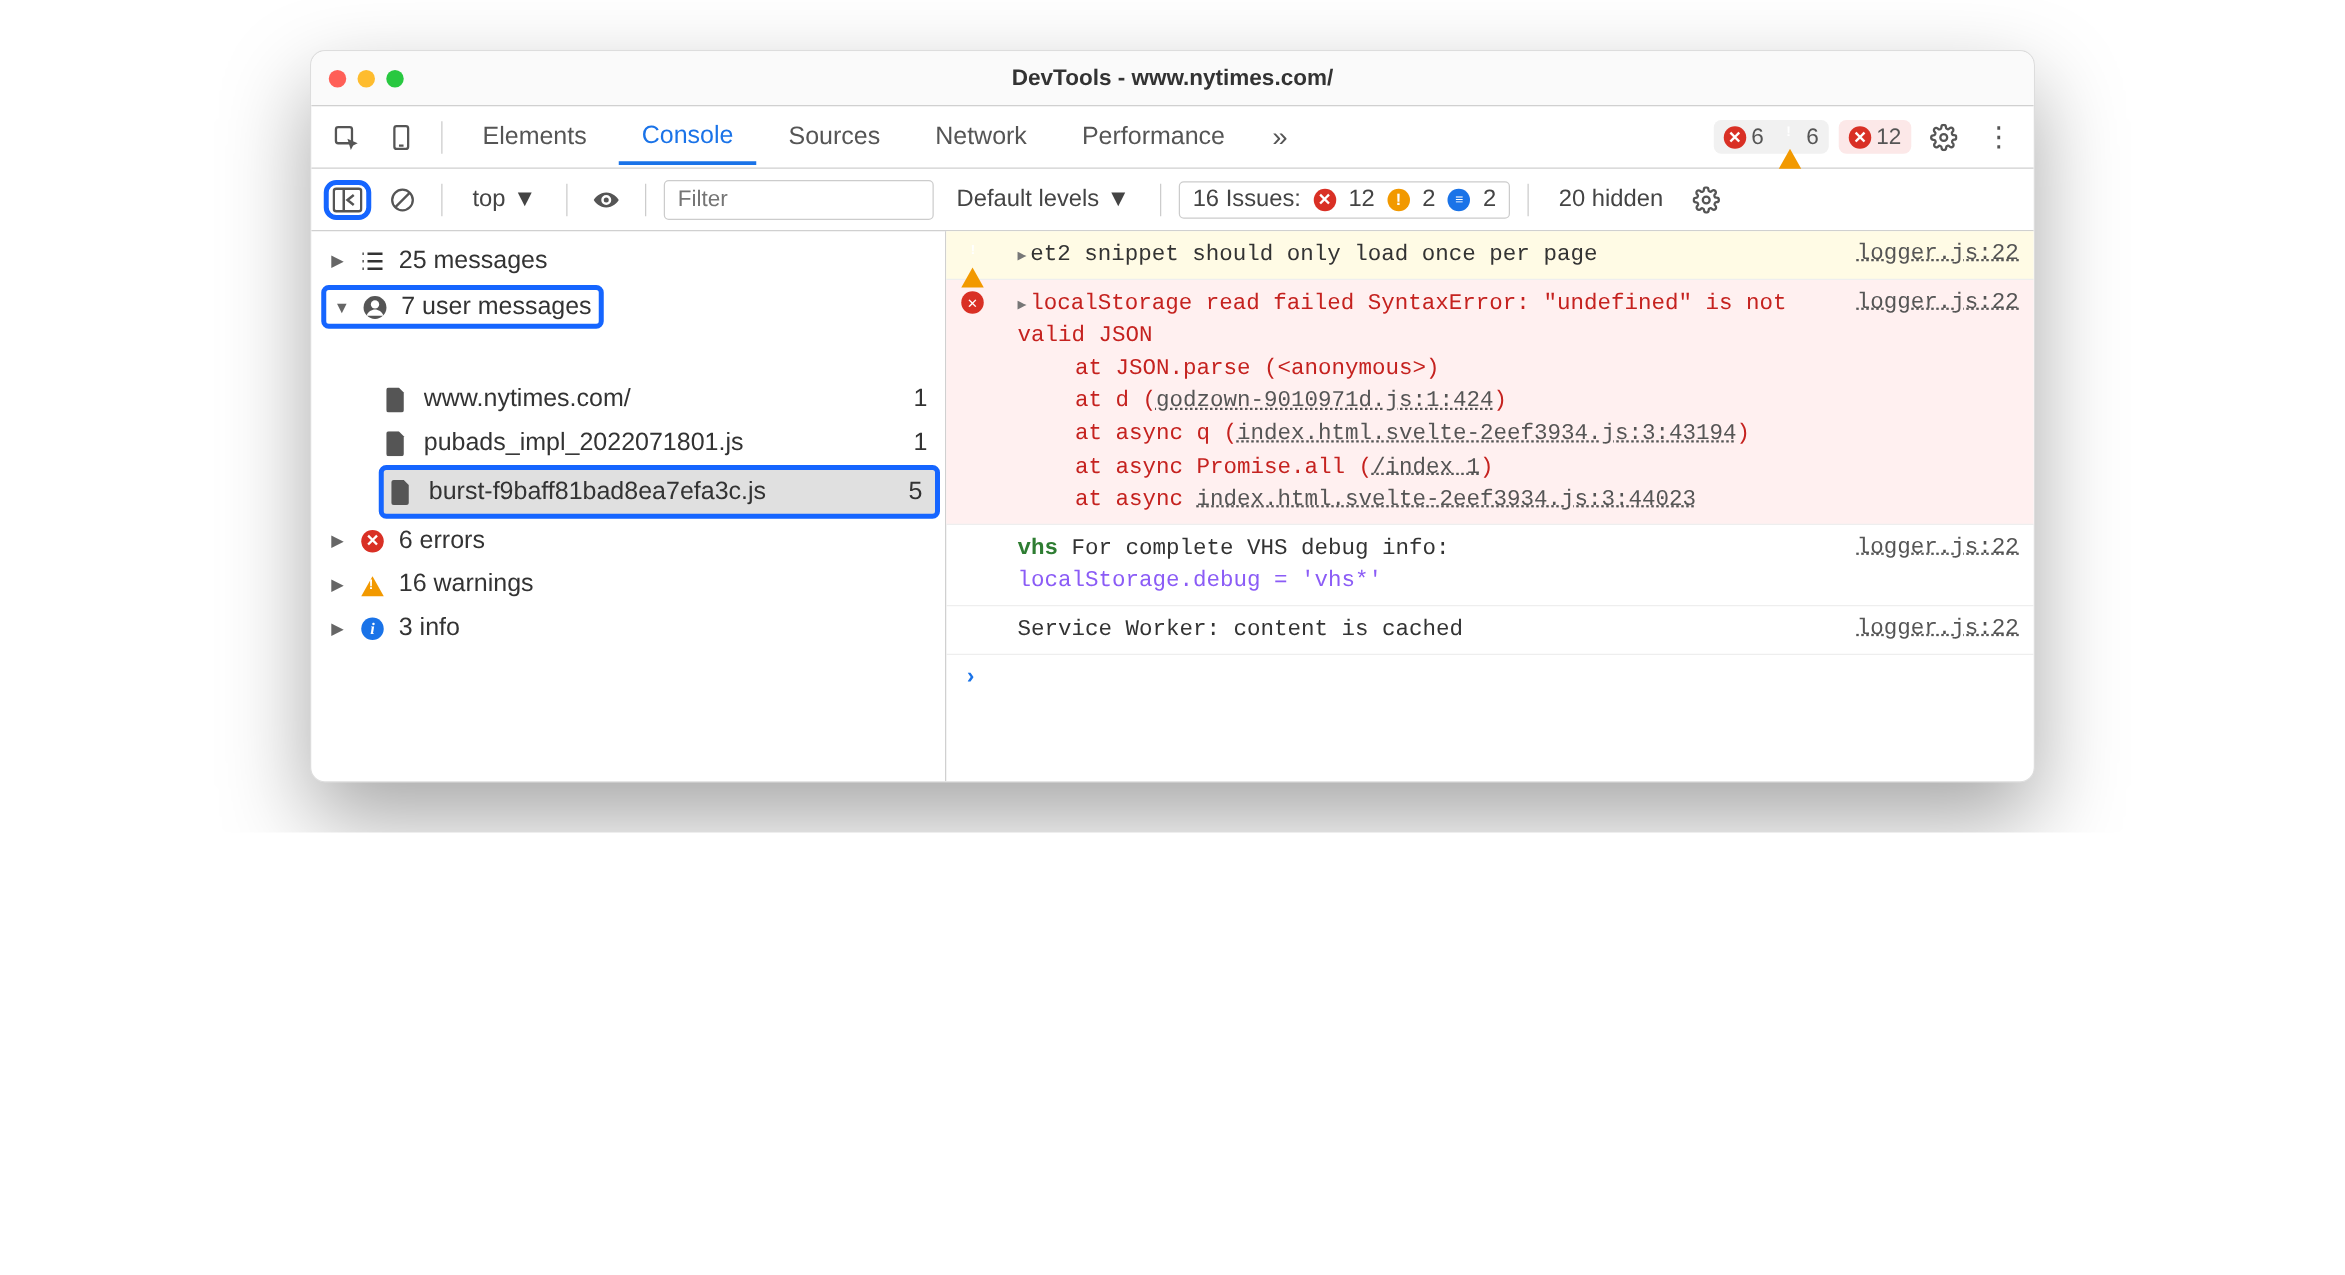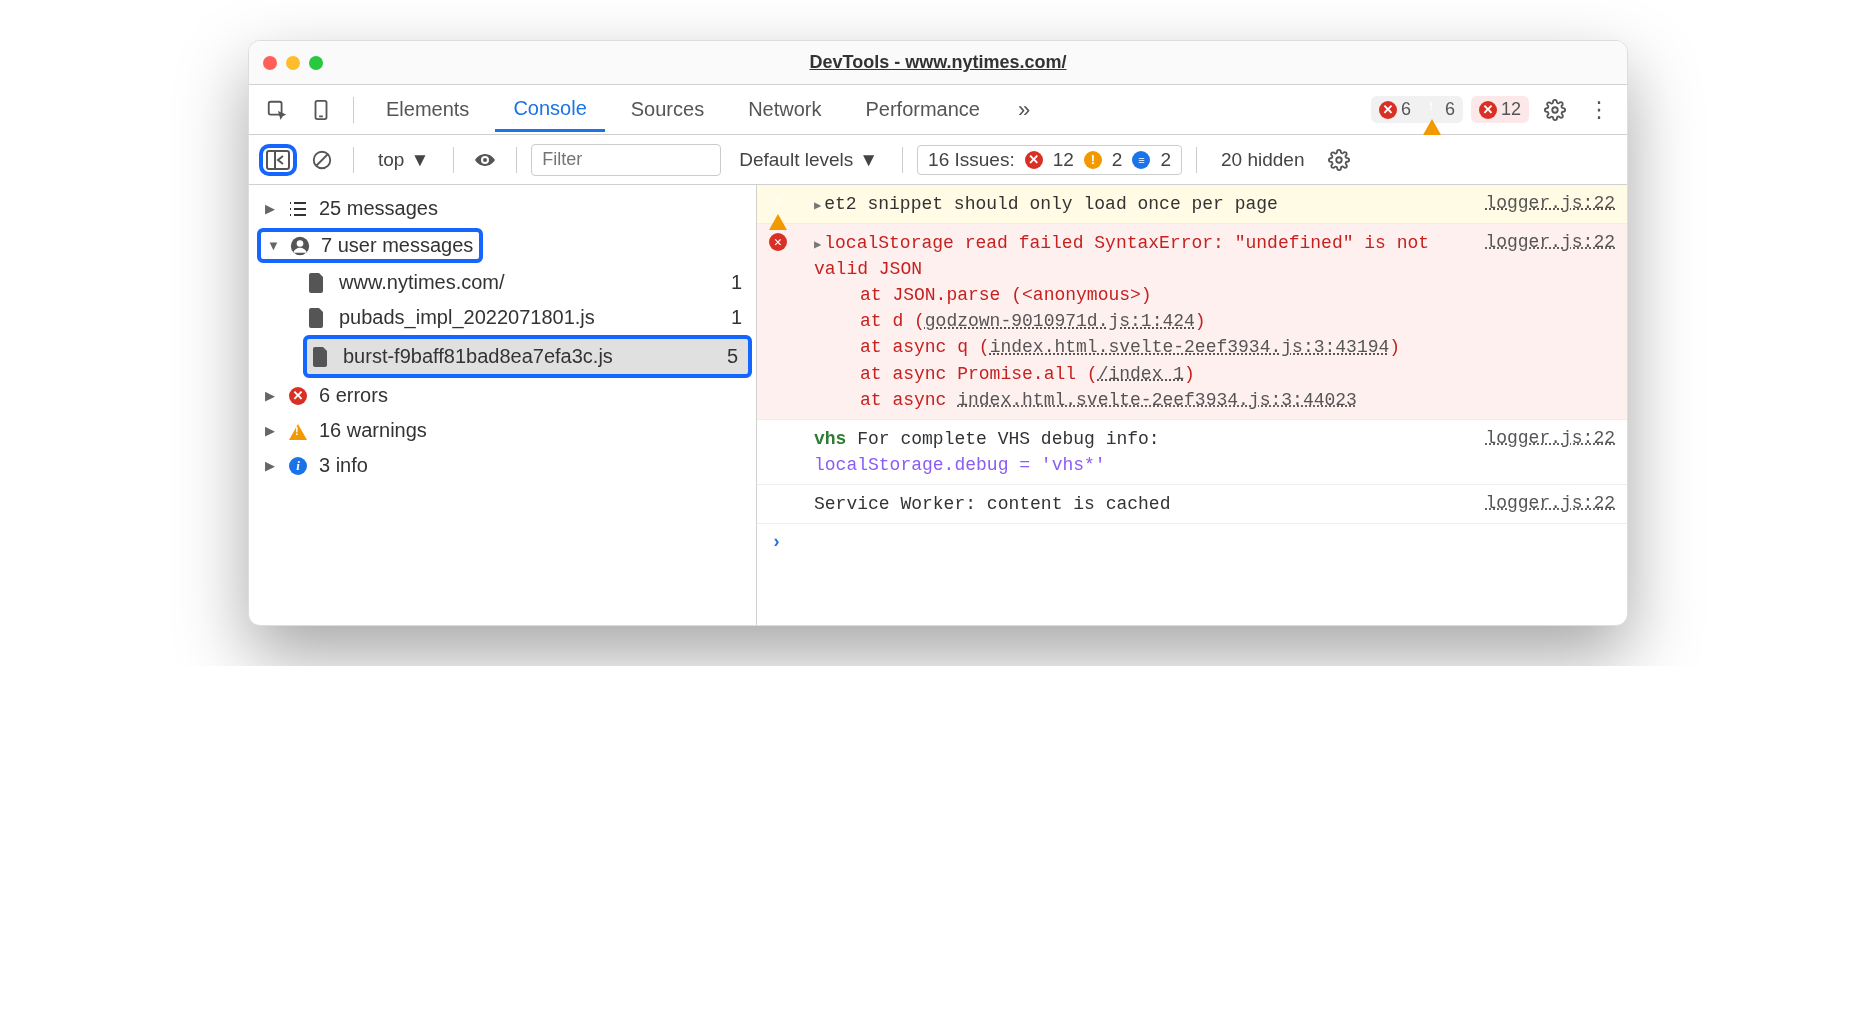--- a/index.html
+++ b/index.html
@@ -34,21 +34,20 @@
   .tl-red { background: #ff5f57; }
   .tl-yellow { background: #febc2e; }
   .tl-green { background: #28c840; }
   .title-text {
     position: absolute;
     left: 0; right: 0;
     text-align: center;
     font-weight: 600;
     color: #333;
     font-size: 18px;
-    text-decoration: underline;
   }
   .tabbar {
     display: flex;
     align-items: center;
     height: 50px;
     padding: 0 10px;
     gap: 8px;
     border-bottom: 1px solid #d0d0d0;
     font-size: 20px;
     color: #555;
@@ -115,21 +114,21 @@
     display: flex; align-items: center; gap: 6px;
     padding: 4px 10px;
     color: #444; cursor:pointer;
   }
   .filter-input {
     font-size: 18px;
     padding: 4px 10px;
     border: 1px solid #ccc;
     border-radius: 4px;
     background: #fff;
-    width: 190px;
+    width: 216px;
     height: 32px;
   }
   .issues-box {
     display: flex; align-items: center; gap: 10px;
     padding: 3px 10px;
     border: 1px solid #ccc;
     border-radius: 4px;
   }
 
   .body {
@@ -150,21 +149,21 @@
     cursor: pointer;
     border-radius: 6px;
   }
   .side-row .caret {
     width: 12px; color: #666; font-size: 13px;
   }
   .side-row .row-icon {
     width: 22px; display:flex; align-items:center; justify-content:center;
   }
   .side-row .label { flex: 1; }
-  .side-children { padding-left: 46px; }
+  .side-children { padding-left: 46px; margin-top: 37px; }
   .side-child {
     display: flex; align-items: center;
     gap: 10px;
     padding: 6px 10px 6px 6px;
     cursor: pointer;
     border-radius: 6px;
   }
   .side-child .file-icon { color: #555; width: 20px; }
   .side-child .label { flex: 1; white-space: nowrap; overflow: hidden; text-overflow: ellipsis; }
   .side-child.selected {

